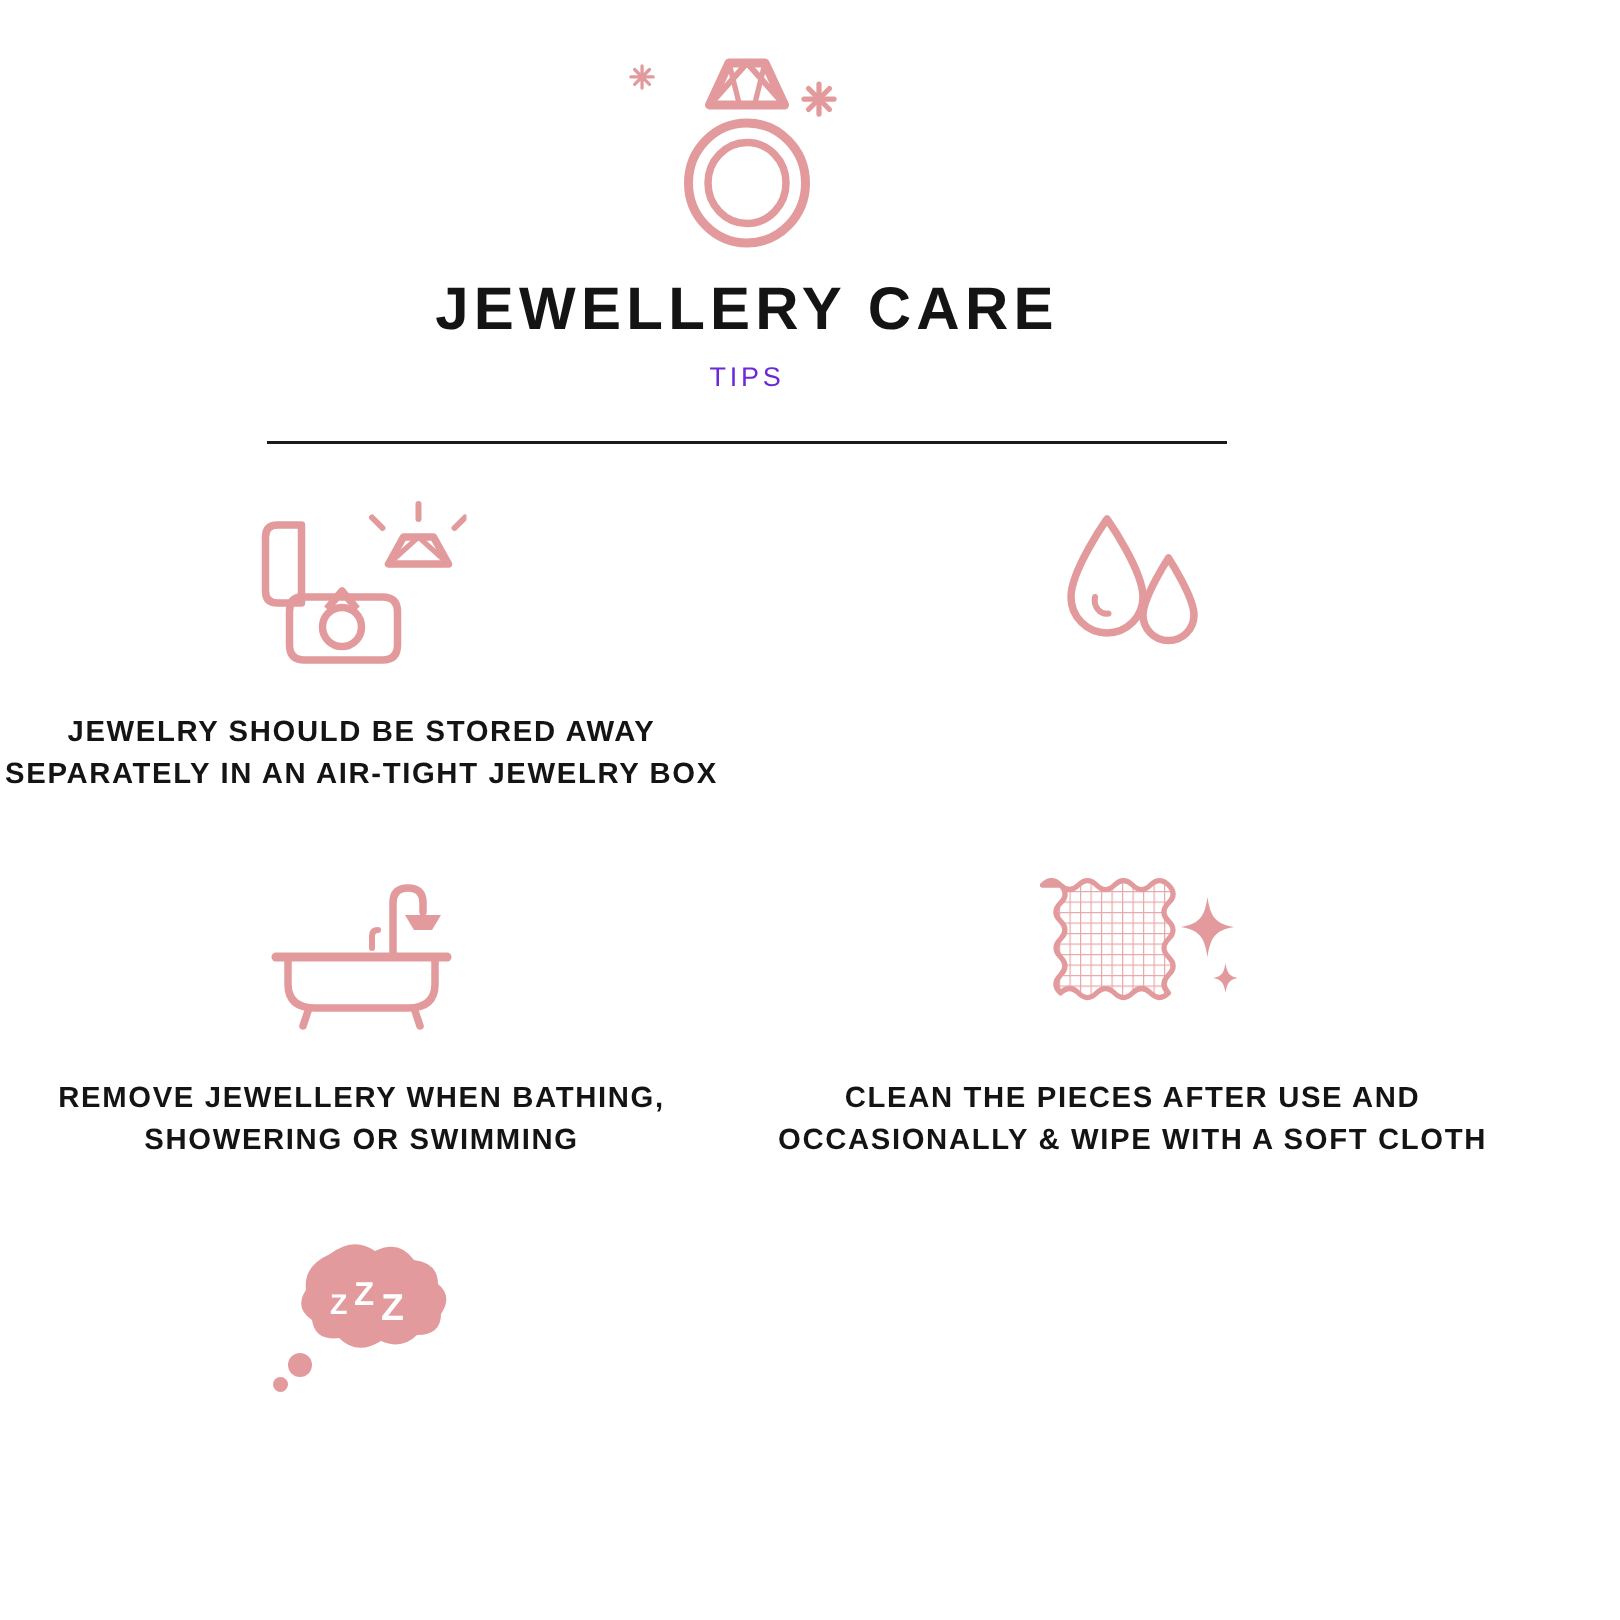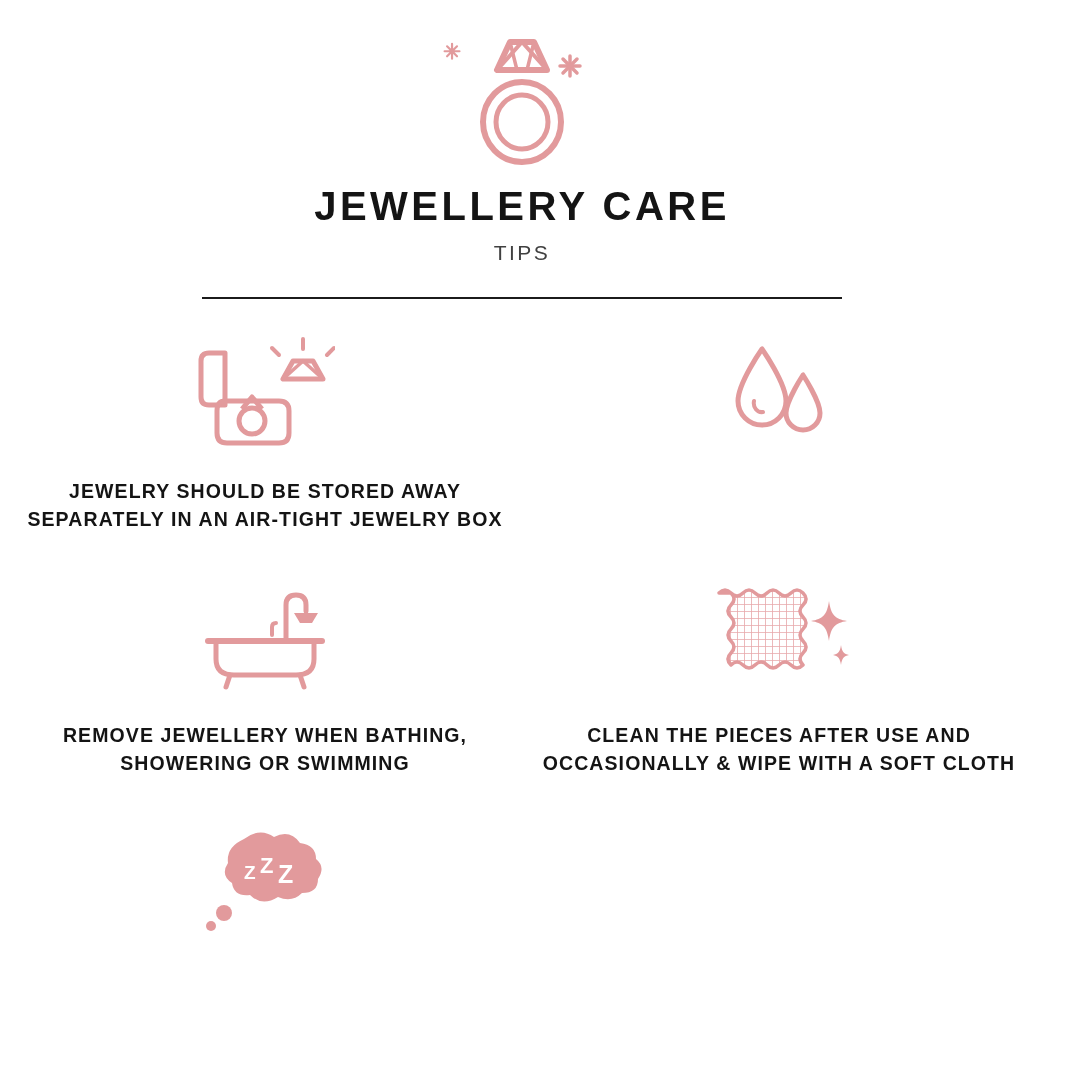--- a/index.html
+++ b/index.html
@@ -14,21 +14,20 @@
     overflow: hidden;
   }
   .page {
     position: relative;
     width: 996px;
     height: 1080px;
     box-sizing: border-box;
     display: flex;
     flex-direction: column;
     align-items: center;
-    margin-left: 24px;
   }
 
   
   .header {
     width: 100%;
     display: flex;
     flex-direction: column;
     align-items: center;
     padding-top: 18px;
   }
@@ -40,24 +39,24 @@
   .title {
     font-size: 40px;
     font-weight: bold;
     letter-spacing: 3.5px;
     color: #141414;
     margin-top: 16px;
     text-align: center;
     font-family: "Liberation Sans", sans-serif;
   }
   .subtitle {
-    font-size: 21px;
+    font-size: 18px;
     font-weight: normal;
     letter-spacing: 2.5px;
-    color: #404040;
+    color: #6d28d9;
     margin-top: 12px;
     text-align: center;
   }
   .divider {
     width: 640px;
     height: 0;
     border-top: 2px solid #1b1b1b;
     margin-top: 32px;
   }
 

